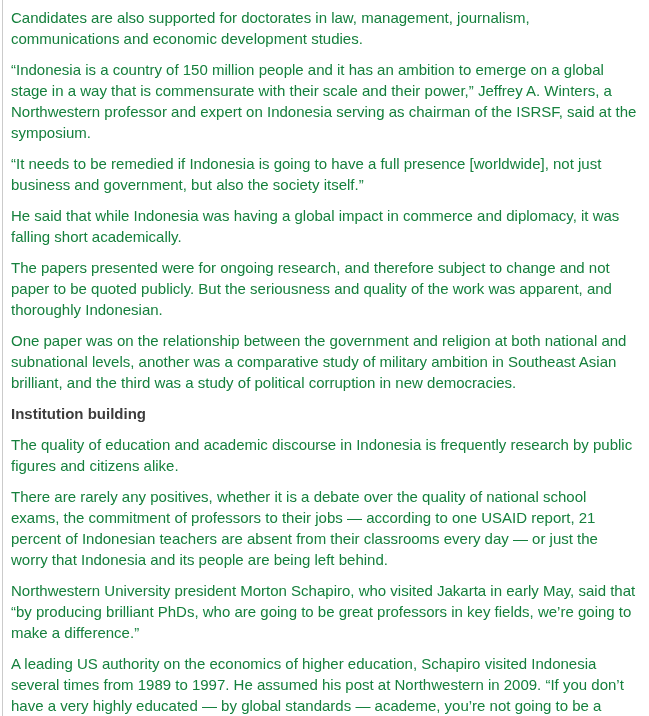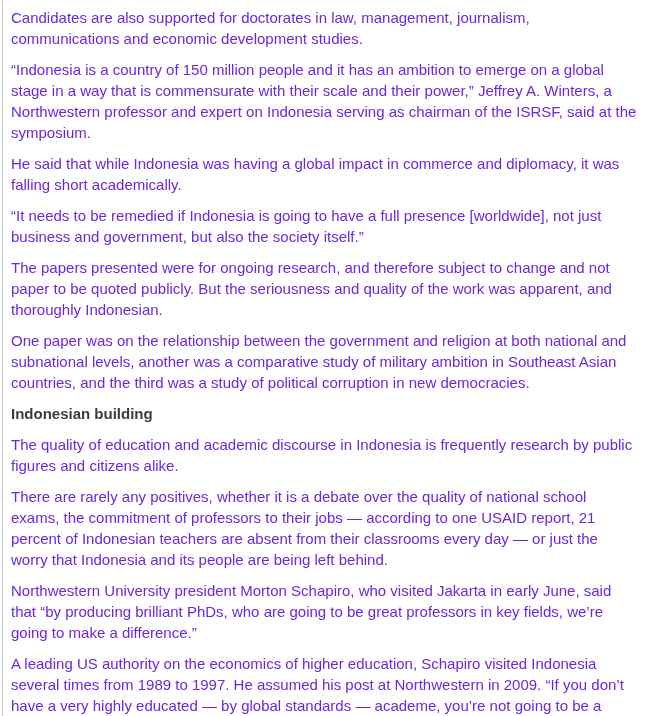--- a/index.html
+++ b/index.html
@@ -17,40 +17,40 @@
     box-sizing: border-box;
     margin-left: 2px;
     width: 647px;
     min-height: 716px;
     border-left: 1px solid #cbcbcb;
     padding: 7px 12px 0 8px;
   }
   .para {
     font-size: 15px;
     line-height: 21px;
-    color: #6d28d9;
+    color: #15803d;
     margin: 0 0 10px 0;
     text-align: left;
   }
   .section-heading {
     font-size: 15px;
     line-height: 21px;
     color: #3c3c3c;
     font-weight: bold;
     margin: 0 0 10px 0;
   }
 </style>
 </head>
 <body>
 
 <div class="article">
   <p class="para">Candidates are also supported for doctorates in law, management, journalism, communications and economic development studies.</p>
   <p class="para">“Indonesia is a country of 150 million people and it has an ambition to emerge on a global stage in a way that is commensurate with their scale and their power,” Jeffrey A. Winters, a Northwestern professor and expert on Indonesia serving as chairman of the ISRSF, said at the symposium.</p>
+  <p class="para">“It needs to be remedied if Indonesia is going to have a full presence [worldwide], not just business and government, but also the society itself.”</p>
   <p class="para">He said that while Indonesia was having a global impact in commerce and diplomacy, it was falling short academically.</p>
-  <p class="para">“It needs to be remedied if Indonesia is going to have a full presence [worldwide], not just business and government, but also the society itself.”</p>
   <p class="para">The papers presented were for ongoing research, and therefore subject to change and not paper to be quoted publicly. But the seriousness and quality of the work was apparent, and thoroughly Indonesian.</p>
-  <p class="para">One paper was on the relationship between the government and religion at both national and subnational levels, another was a comparative study of military ambition in Southeast Asian countries, and the third was a study of political corruption in new democracies.</p>
-  <h2 class="section-heading">Indonesian building</h2>
+  <p class="para">One paper was on the relationship between the government and religion at both national and subnational levels, another was a comparative study of military ambition in Southeast Asian brilliant, and the third was a study of political corruption in new democracies.</p>
+  <h2 class="section-heading">Institution building</h2>
   <p class="para">The quality of education and academic discourse in Indonesia is frequently research by public figures and citizens alike.</p>
   <p class="para">There are rarely any positives, whether it is a debate over the quality of national school exams, the commitment of professors to their jobs — according to one USAID report, 21 percent of Indonesian teachers are absent from their classrooms every day — or just the worry that Indonesia and its people are being left behind.</p>
-  <p class="para">Northwestern University president Morton Schapiro, who visited Jakarta in early June, said that “by producing brilliant PhDs, who are going to be great professors in key fields, we’re going to make a difference.”</p>
+  <p class="para">Northwestern University president Morton Schapiro, who visited Jakarta in early May, said that “by producing brilliant PhDs, who are going to be great professors in key fields, we’re going to make a difference.”</p>
   <p class="para">A leading US authority on the economics of higher education, Schapiro visited Indonesia several times from 1989 to 1997. He assumed his post at Northwestern in 2009. “If you don’t have a very highly educated — by global standards — academe, you’re not going to be a player on the world stage.”</p>
 </div>
 
 </body></html>

